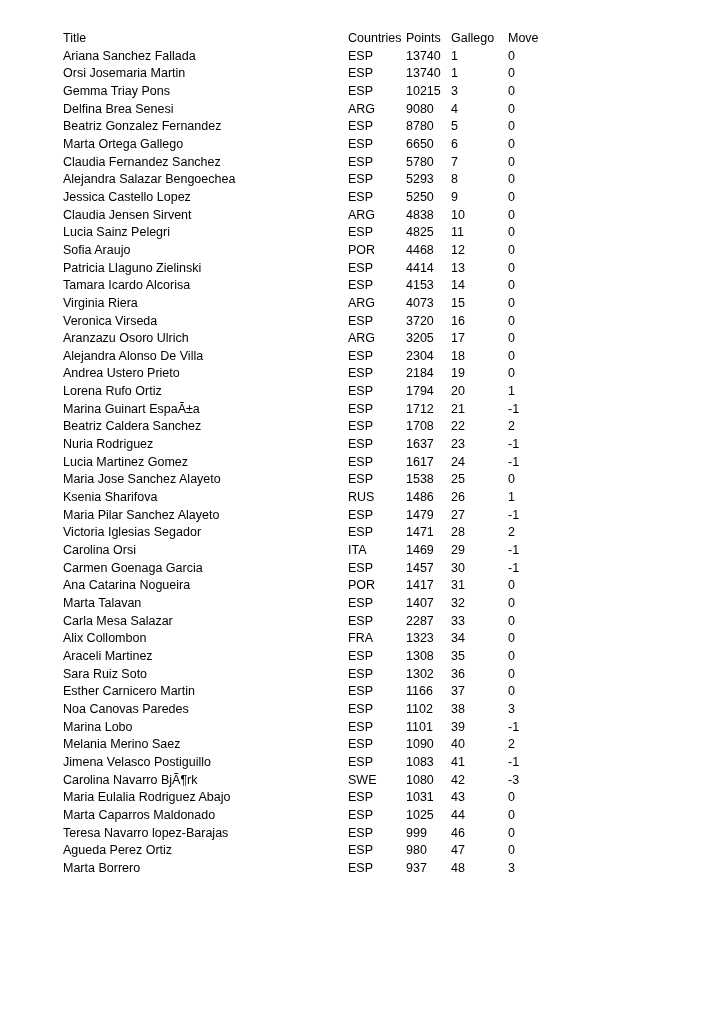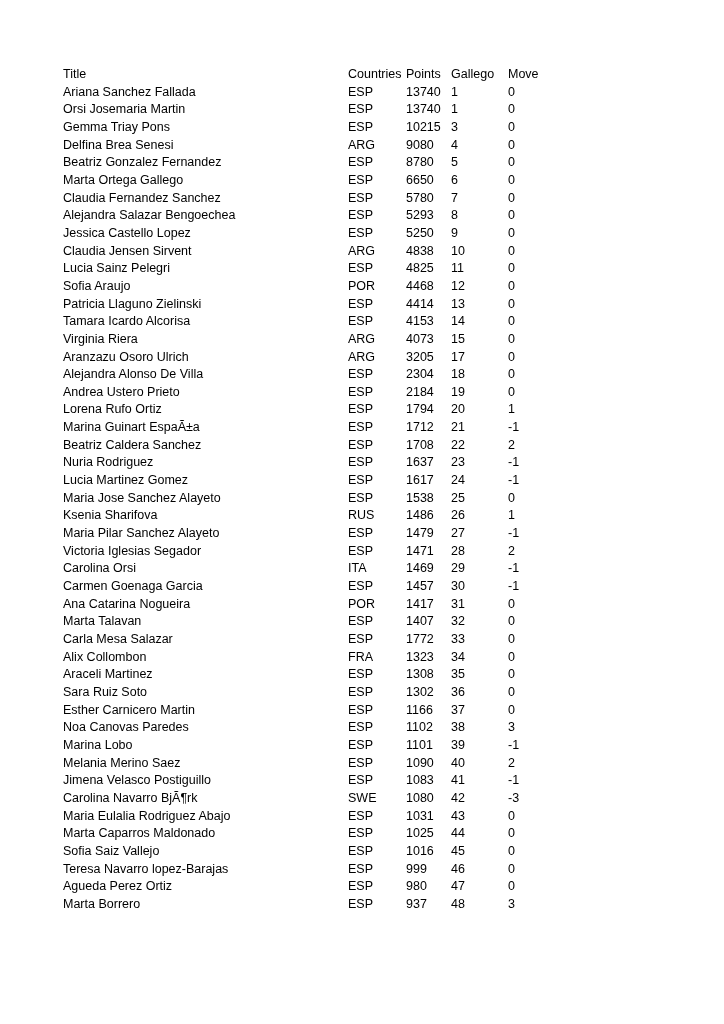--- a/index.html
+++ b/index.html
@@ -8,21 +8,21 @@
     background: #ffffff;
   }
   body {
     width: 724px;
     height: 1024px;
     font-family: "Liberation Sans", sans-serif;
     color: #000000;
     overflow: hidden;
   }
   .page {
-    padding: 66px 0 0 63px;
+    padding: 30px 0 0 63px;
     box-sizing: border-box;
   }
   table.rankings {
     border-collapse: collapse;
     table-layout: fixed;
     border: none;
   }
   table.rankings th,
   table.rankings td {
     font-weight: normal;
@@ -161,20 +161,27 @@
           <td class="col-move">0</td>
         </tr>
         <tr>
           <td class="col-title">Virginia Riera</td>
           <td class="col-countries">ARG</td>
           <td class="col-points">4073</td>
           <td class="col-position">15</td>
           <td class="col-move">0</td>
         </tr>
         <tr>
+          <td class="col-title">Veronica Virseda</td>
+          <td class="col-countries">ESP</td>
+          <td class="col-points">3720</td>
+          <td class="col-position">16</td>
+          <td class="col-move">0</td>
+        </tr>
+        <tr>
           <td class="col-title">Aranzazu Osoro Ulrich</td>
           <td class="col-countries">ARG</td>
           <td class="col-points">3205</td>
           <td class="col-position">17</td>
           <td class="col-move">0</td>
         </tr>
         <tr>
           <td class="col-title">Alejandra Alonso De Villa</td>
           <td class="col-countries">ESP</td>
           <td class="col-points">2304</td>
@@ -275,21 +282,21 @@
         <tr>
           <td class="col-title">Marta Talavan</td>
           <td class="col-countries">ESP</td>
           <td class="col-points">1407</td>
           <td class="col-position">32</td>
           <td class="col-move">0</td>
         </tr>
         <tr>
           <td class="col-title">Carla Mesa Salazar</td>
           <td class="col-countries">ESP</td>
-          <td class="col-points">1772</td>
+          <td class="col-points">2287</td>
           <td class="col-position">33</td>
           <td class="col-move">0</td>
         </tr>
         <tr>
           <td class="col-title">Alix Collombon</td>
           <td class="col-countries">FRA</td>
           <td class="col-points">1323</td>
           <td class="col-position">34</td>
           <td class="col-move">0</td>
         </tr>
@@ -357,27 +364,20 @@
           <td class="col-move">0</td>
         </tr>
         <tr>
           <td class="col-title">Marta Caparros Maldonado</td>
           <td class="col-countries">ESP</td>
           <td class="col-points">1025</td>
           <td class="col-position">44</td>
           <td class="col-move">0</td>
         </tr>
         <tr>
-          <td class="col-title">Sofia Saiz Vallejo</td>
-          <td class="col-countries">ESP</td>
-          <td class="col-points">1016</td>
-          <td class="col-position">45</td>
-          <td class="col-move">0</td>
-        </tr>
-        <tr>
           <td class="col-title">Teresa Navarro lopez-Barajas</td>
           <td class="col-countries">ESP</td>
           <td class="col-points">999</td>
           <td class="col-position">46</td>
           <td class="col-move">0</td>
         </tr>
         <tr>
           <td class="col-title">Agueda Perez Ortiz</td>
           <td class="col-countries">ESP</td>
           <td class="col-points">980</td>

